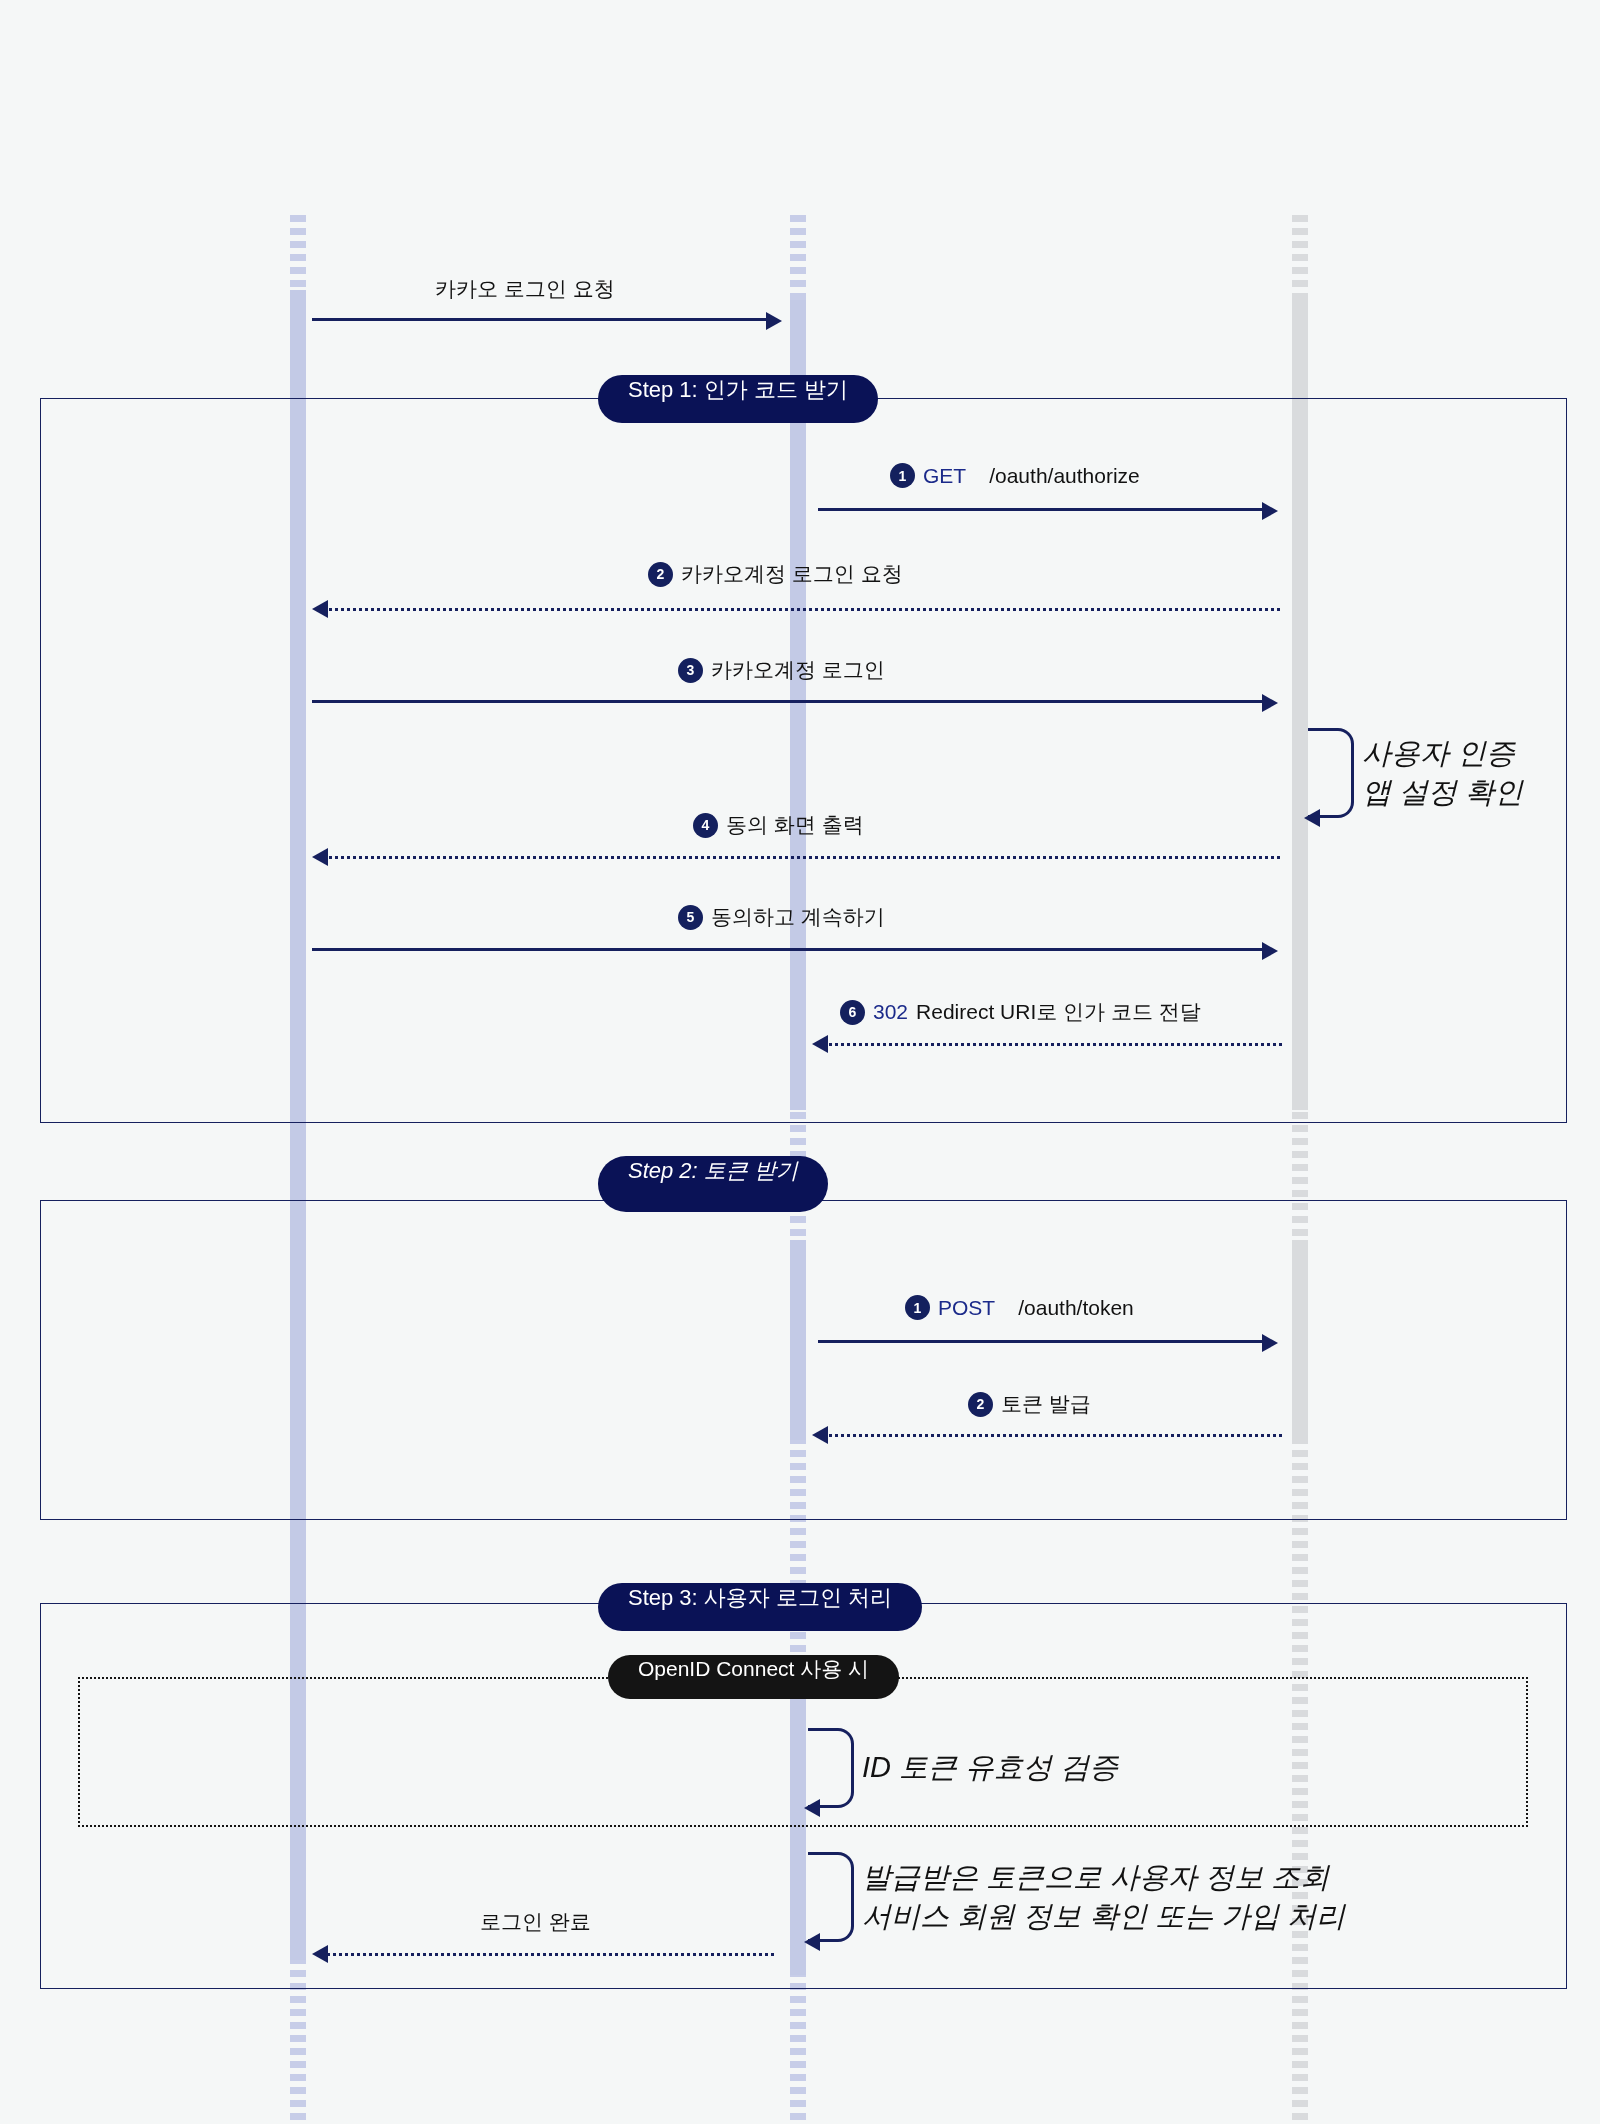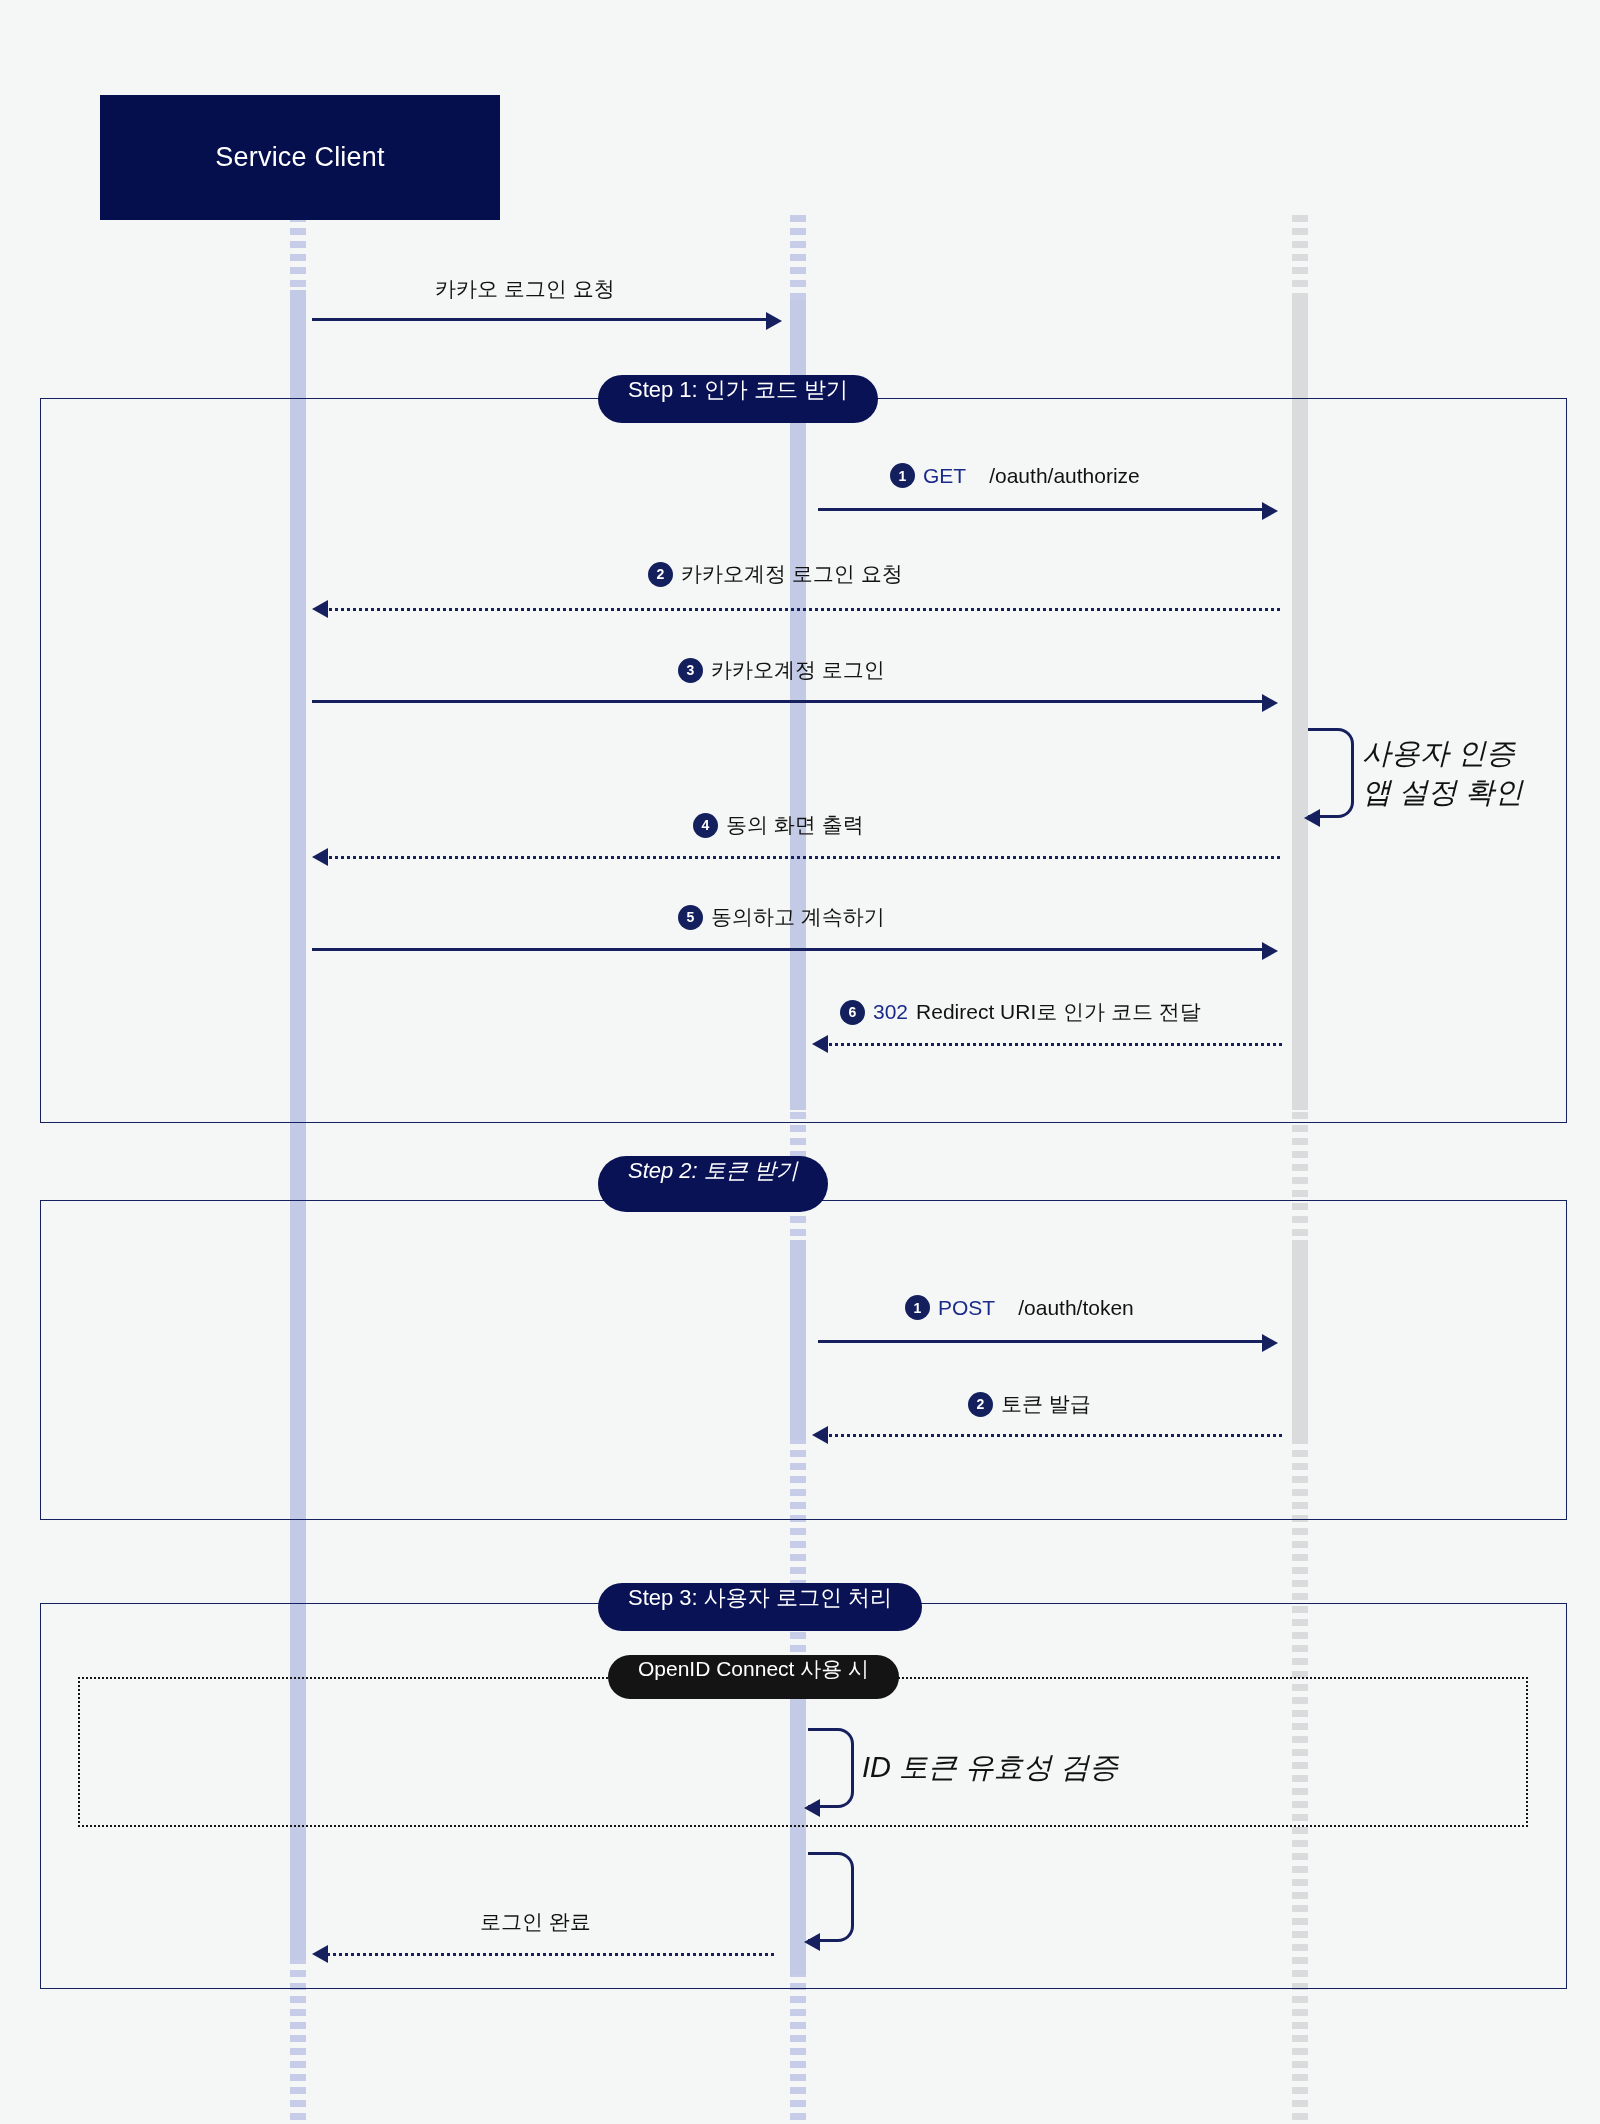--- a/index.html
+++ b/index.html
@@ -129,23 +129,20 @@
   <div class="lifeline" style="left:790px;top:215px;height:1909px;"></div>
   <div class="lifeline grey" style="left:1292px;top:215px;height:1909px;"></div>
 
   <div class="lifeline solid" style="left:290px;top:290px;height:1670px;"></div>
   <div class="lifeline solid" style="left:790px;top:300px;height:810px;"></div>
   <div class="lifeline solid" style="left:790px;top:1240px;height:200px;"></div>
   <div class="lifeline solid" style="left:790px;top:1690px;height:285px;"></div>
   <div class="lifeline grey solid" style="left:1292px;top:300px;height:810px;"></div>
   <div class="lifeline grey solid" style="left:1292px;top:1240px;height:200px;"></div>
 
-  <div class="actor-box navy" style="left:100px;top:95px;width:400px;height:125px;">
-    <span>Service Client</span>
-  </div>
 
   <div class="msg-label" style="left:435px;top:275px;">
     <span>카카오 로그인 요청</span>
   </div>
   <div class="msg" style="left:312px;top:318px;width:462px;"></div>
   <div class="arrowhead right" style="left:766px;top:312px;"></div>
 
   <div class="frame" style="left:40px;top:398px;width:1527px;height:725px;"></div>
   <div class="step-badge" style="left:598px;top:375px;height:48px;">
     <span>Step 1: 인가 코드 받기</span>
@@ -240,20 +237,24 @@
     <div class="hook"></div>
     <div class="head"></div>
     <div class="note">
       <div>ID 토큰 유효성 검증</div>
     </div>
   </div>
 
   <div class="selfloop" style="left:808px;top:1852px;width:520px;height:90px;">
     <div class="hook"></div>
     <div class="head"></div>
+    <div class="note">
+      <div>발급받은 토큰으로 사용자 정보 조회</div>
+      <div>서비스 회원 정보 확인 또는 가입 처리</div>
+    </div>
   </div>
 
   <div class="msg-label" style="left:480px;top:1908px;">
     <span>로그인 완료</span>
   </div>
   <div class="msg dotted" style="left:322px;top:1953px;width:452px;"></div>
   <div class="arrowhead left" style="left:312px;top:1945px;"></div>
 
 </div>
 

